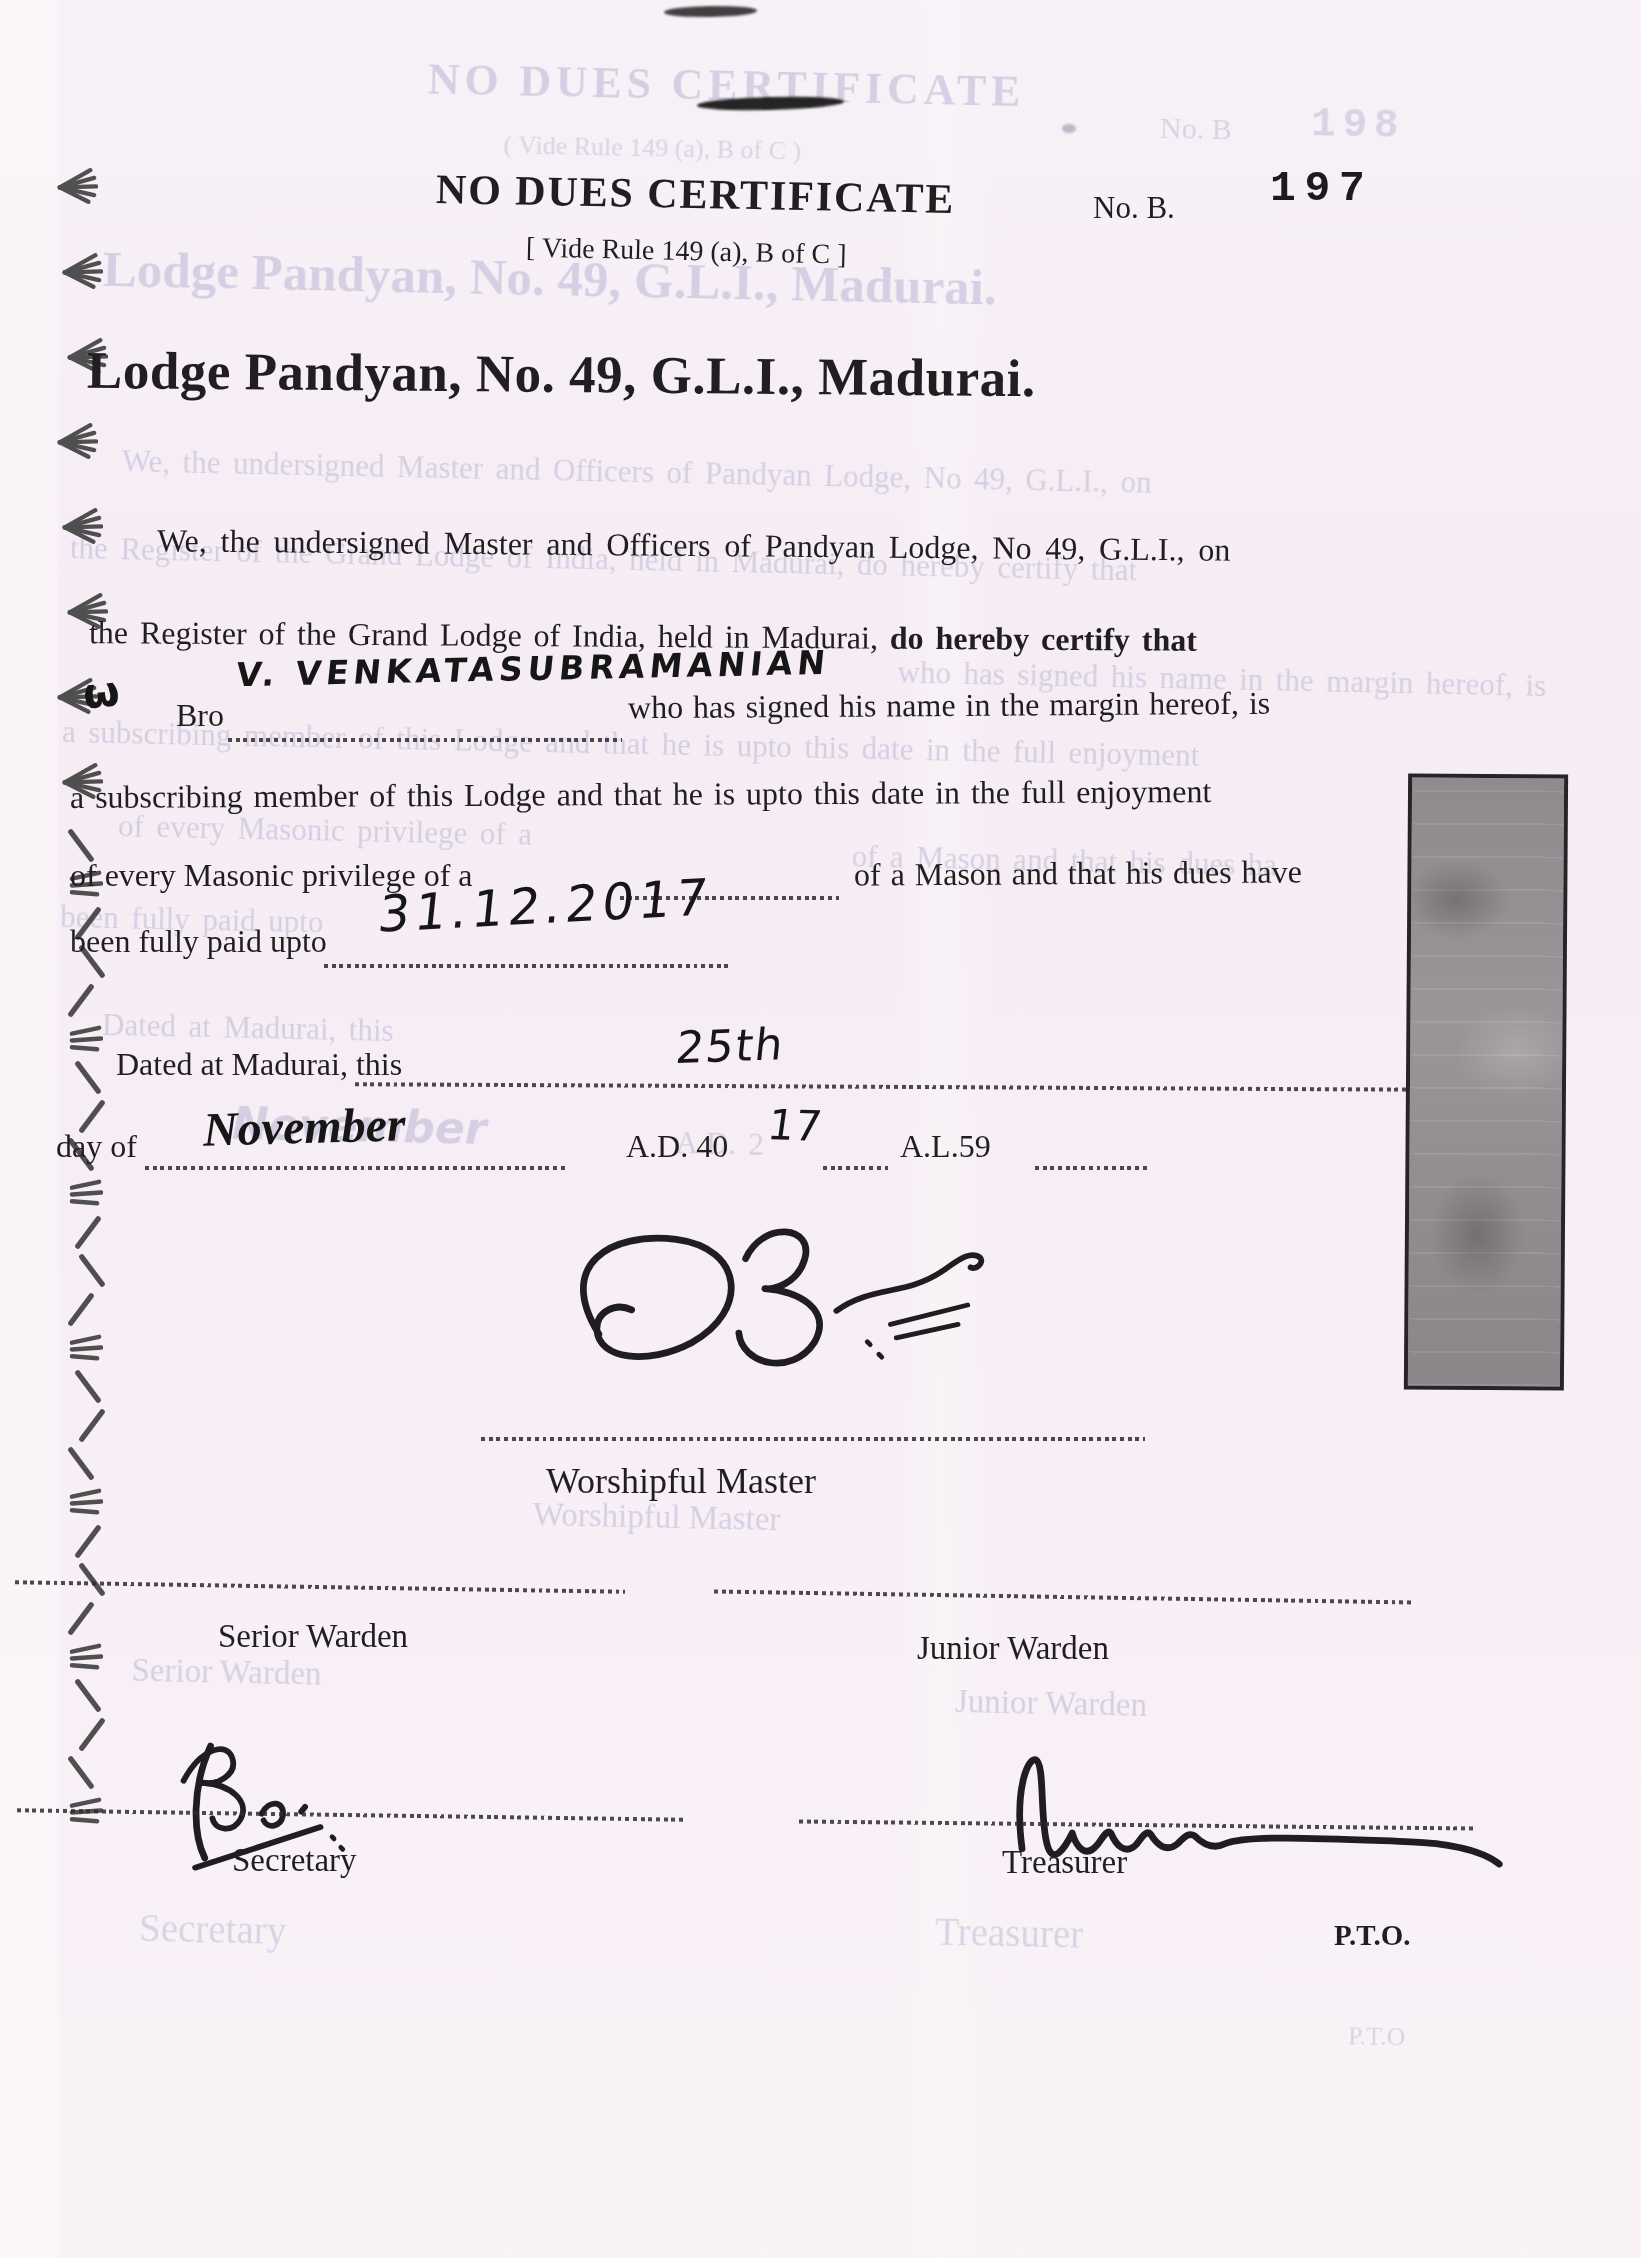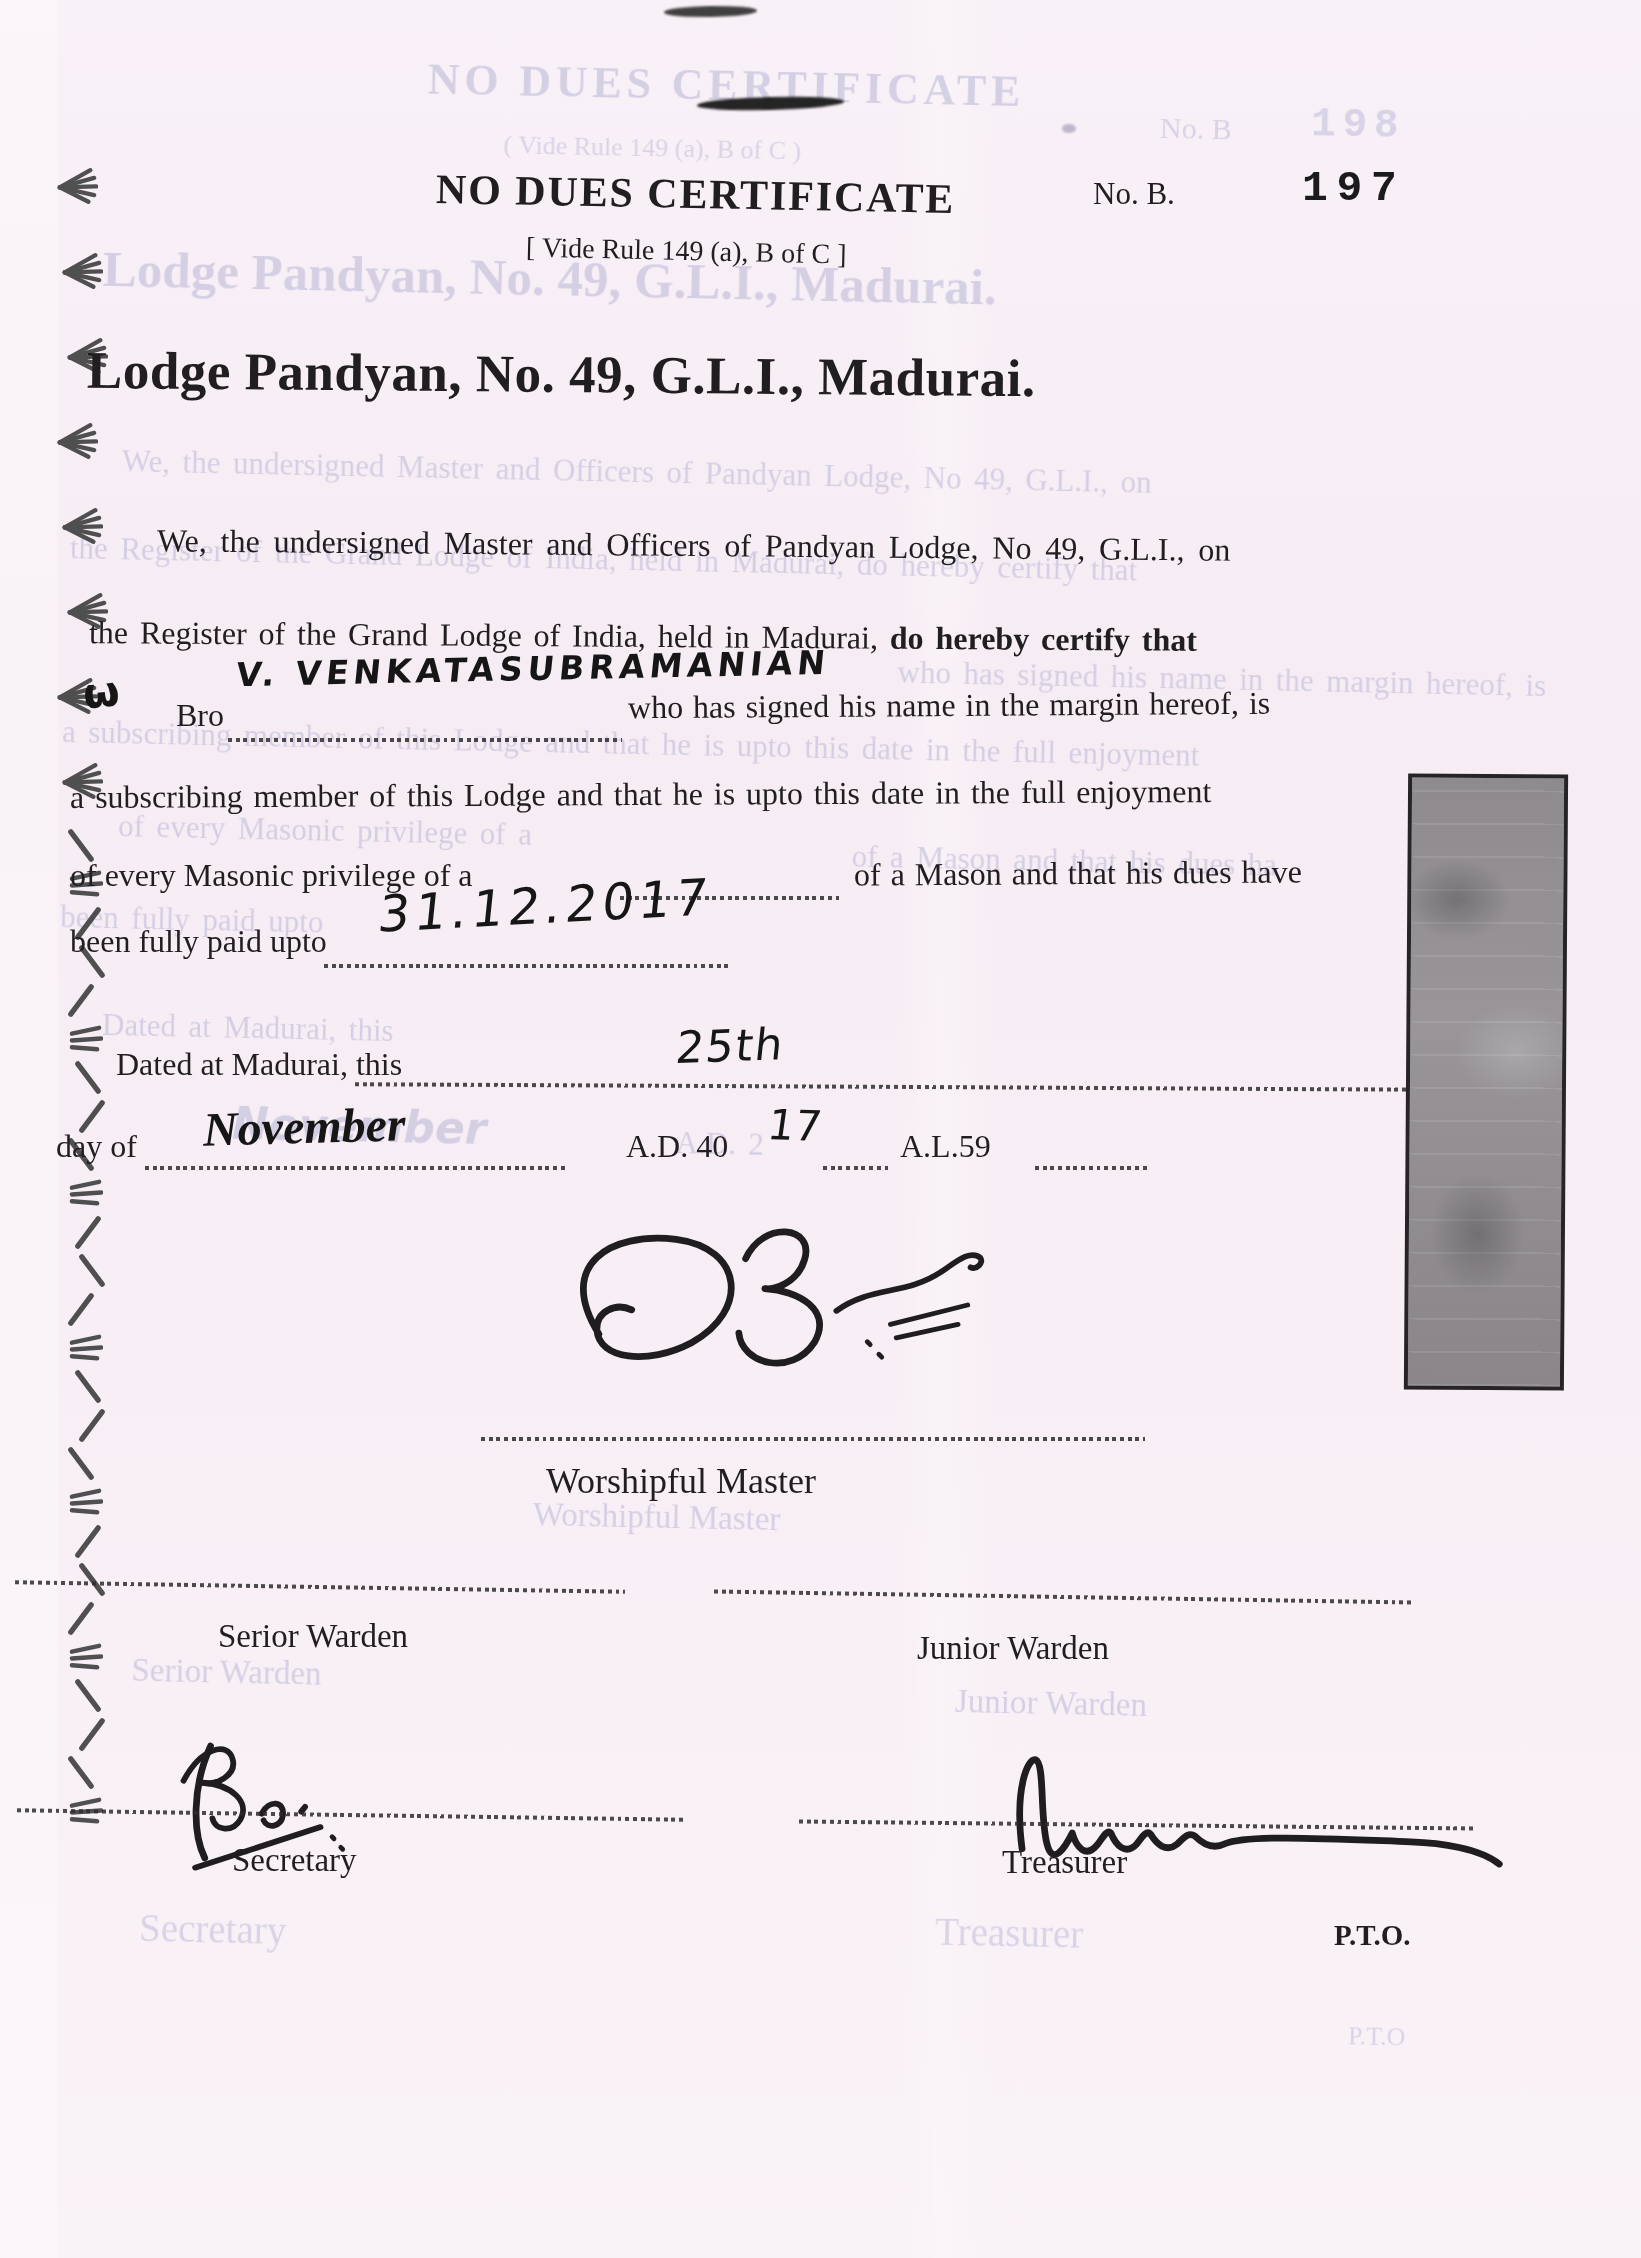--- a/index.html
+++ b/index.html
@@ -9,21 +9,21 @@
       linear-gradient(90deg, rgba(255,255,255,.35) 0 56px, rgba(255,255,255,0) 60px),
       linear-gradient(90deg, rgba(255,255,255,0) 898px, rgba(255,255,255,.25) 941px, rgba(255,255,255,0) 994px),
       linear-gradient(180deg,#f8f1f7 0%,#f6edf4 30%,#f7eff5 60%,#f9f2f7 100%);
     font-family:"Liberation Serif",serif;
   }
   
   .t{position:absolute;white-space:nowrap;color:#201e20;}
   .hdr-title{font-size:42px;font-weight:bold;letter-spacing:1.9px;transform:rotate(1.1deg);}
   .hdr-vide{font-size:28px;transform:rotate(1.3deg);}
   .no-label{font-size:31px;}
-  .no-stamp{font-family:"Liberation Mono",monospace;font-size:43px;font-weight:bold;letter-spacing:8.7px;color:#1b1b1d;margin-left:32px;}
+  .no-stamp{font-family:"Liberation Mono",monospace;font-size:43px;font-weight:bold;letter-spacing:8.7px;color:#1b1b1d;}
   .lodge{font-size:53px;font-weight:bold;letter-spacing:0.5px;transform:rotate(.5deg);}
   .body-line{font-size:32px;}
   .ws6{word-spacing:5.8px}.ws4{word-spacing:3.9px}.ws3{word-spacing:2.9px}.ws2{word-spacing:1.9px}
   .r05{transform:rotate(.5deg)}.r04{transform:rotate(.4deg)}.rm03{transform:rotate(-.3deg)}.rm04{transform:rotate(-.4deg)}
   .bold{font-weight:bold;}
   .label{font-size:33px;}
   .wm-label{font-size:36px;}
   .pto{font-size:29px;font-weight:bold;}
   
   .hand{position:absolute;white-space:nowrap;color:#161616;font-family:"DejaVu Sans",sans-serif;}
@@ -280,21 +280,21 @@
           </g>
         </svg></span>
     </div>
 
   <div class="smudge smudge1"></div>
   <div class="smudge smudge2"></div>
   <div class="smudge speck"></div>
 
   <div class="t hdr-title" style="left:436px;top:170px;">NO DUES CERTIFICATE</div>
   <div class="t hdr-vide" style="left:526px;top:235px;">[ Vide Rule 149 (a), B of C ]</div>
-  <div class="t no-label" style="left:1093px;top:176px;">No. B.</div>
+  <div class="t no-label" style="left:1093px;top:190px;">No. B.</div>
   <div class="t no-stamp" style="left:1270px;top:164px;">197</div>
 
   <div class="t lodge" style="left:87px;top:344px;">Lodge Pandyan, No. 49, G.L.I., Madurai.</div>
 
   <div class="t body-line ws6 r05" style="left:157px;top:527px;">We, the undersigned Master and Officers of Pandyan Lodge, No 49, G.L.I., on</div>
   <div class="t body-line ws4 r04" style="left:89px;top:618px;"><span>the Register of the Grand Lodge of India, held in Madurai, </span><span class="bold">do hereby certify that</span></div>
 
   <div class="hand hand-omega" style="left:83px;top:668px;">ω</div>
   <div class="t body-line" style="left:176px;top:697px;">Bro</div>
   <div class="dots" style="left:228px;top:738px;width:394px;"></div>

